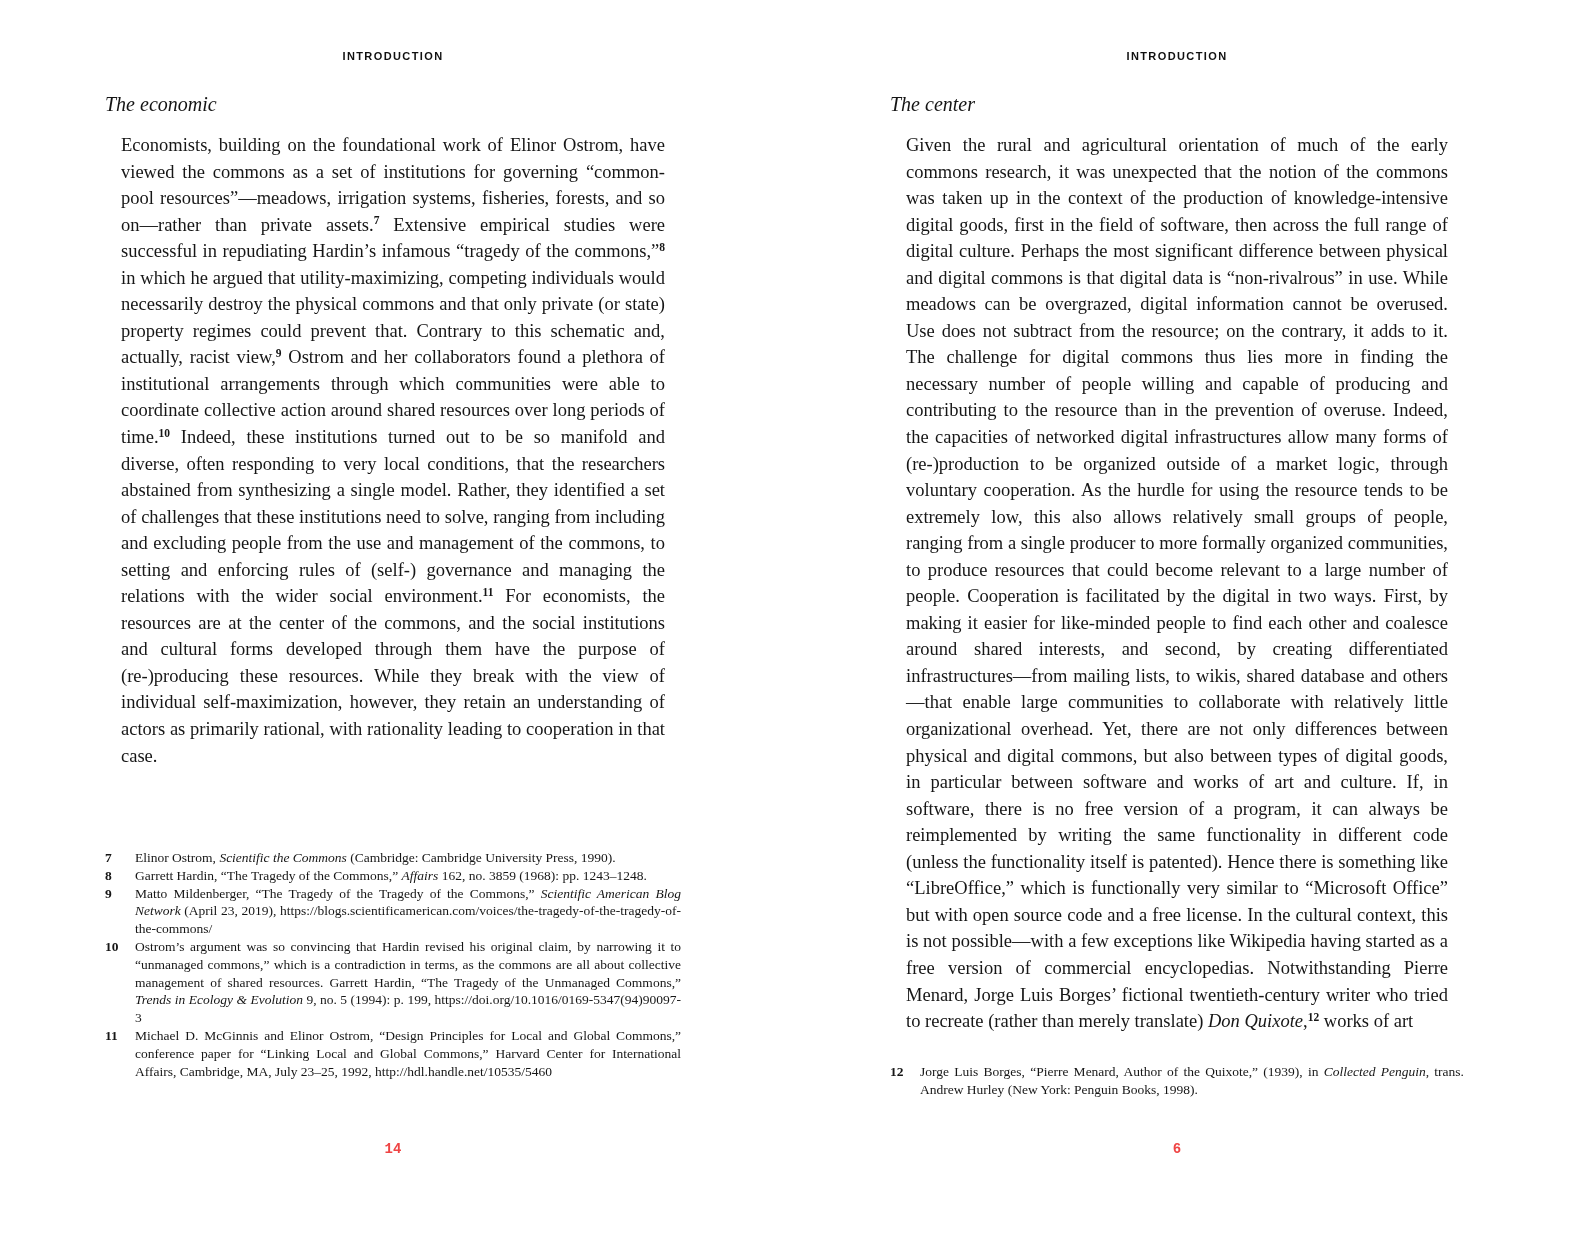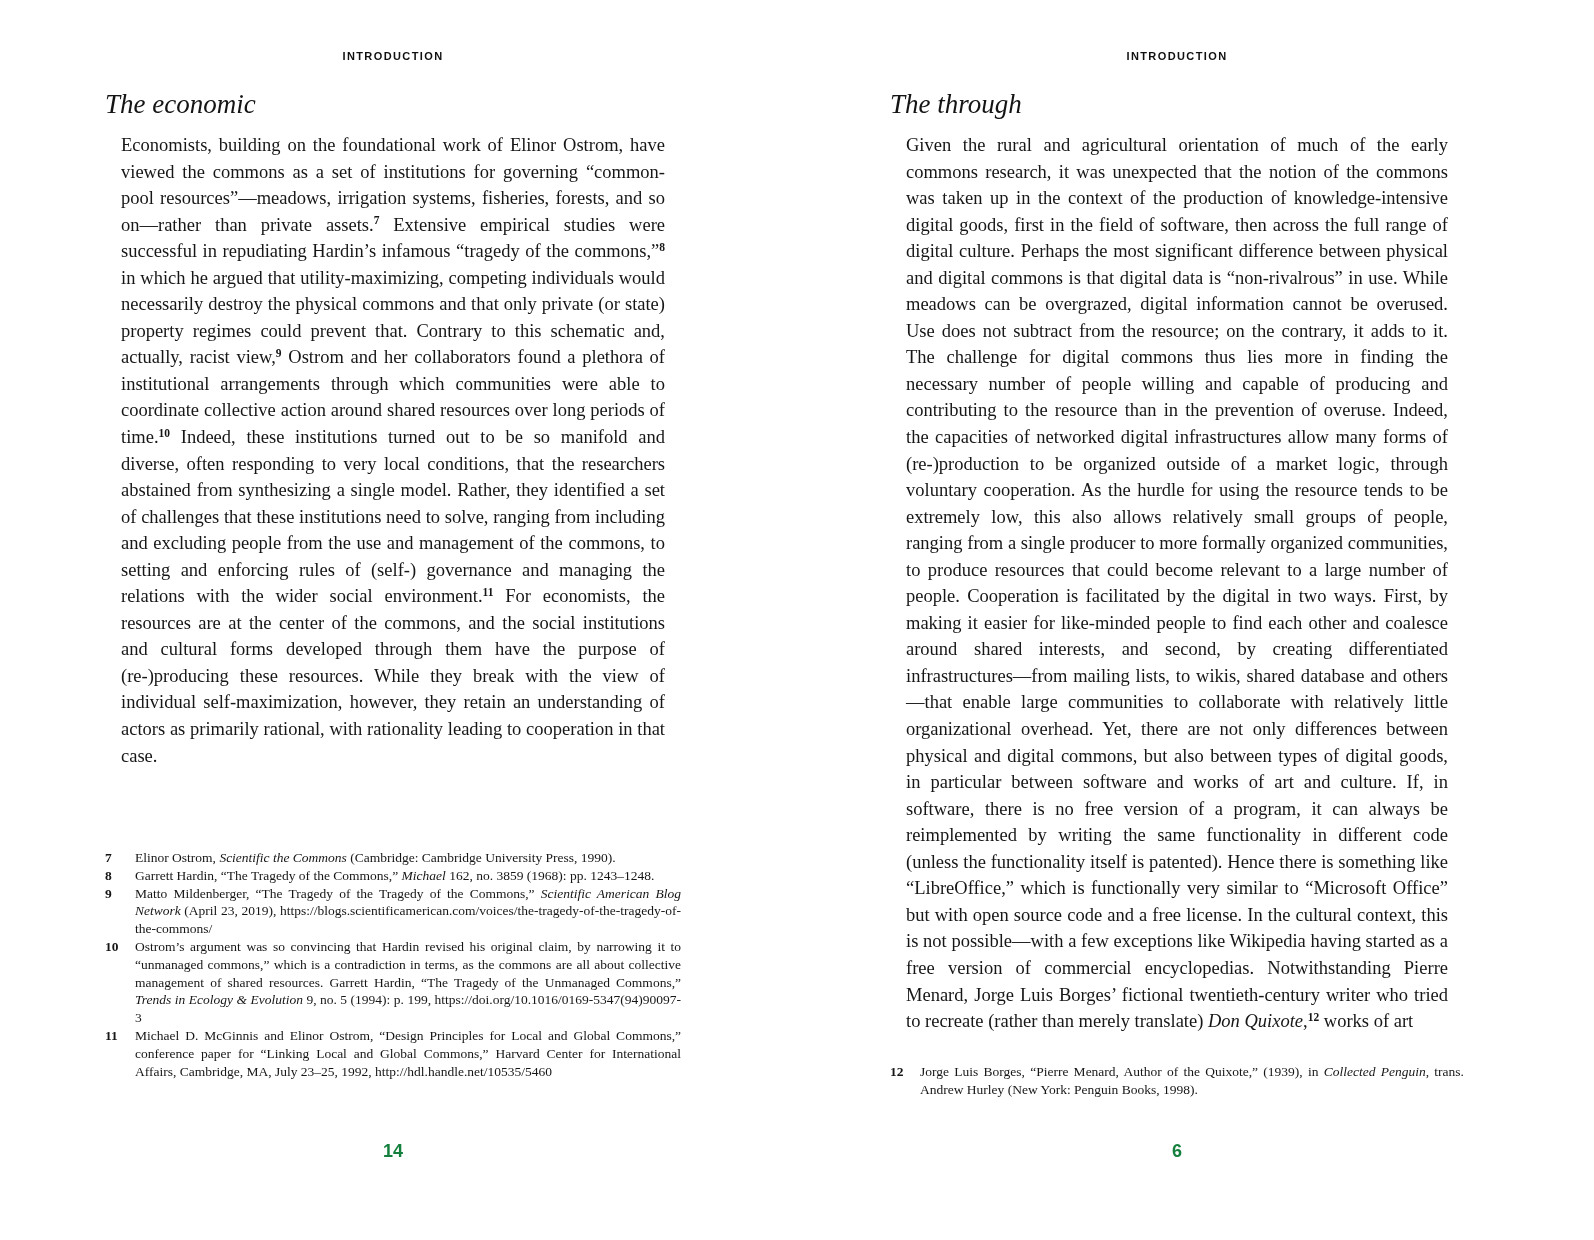--- a/index.html
+++ b/index.html
@@ -14,40 +14,40 @@
   .page-left .content{left:105px;width:576px;}
   .page-right .content{left:93px;width:574px;}
 
   .running-head{
     margin-top:50px;text-align:center;
     font-family:"Liberation Sans",sans-serif;
     font-weight:bold;font-size:11px;letter-spacing:1.4px;color:#101010;
   }
   .section-heading{
     margin:30px 0 4px 0;
-    font-size:27px;font-style:italic;font-weight:normal;line-height:24px;color:#141414;
+    font-size:20px;font-style:italic;font-weight:normal;line-height:24px;color:#141414;
   }
   .body-text{
     margin:16px;font-size:18.5px;line-height:26.55px;
     text-align:justify;color:#161616;
   }
   .body-text sup{
     font-weight:bold;font-size:11.5px;line-height:0;
     vertical-align:baseline;position:relative;top:-6.5px;
   }
   .footnotes{position:absolute;font-size:13.5px;line-height:17.8px;color:#161616;}
   .page-left .footnotes{left:105px;width:576px;top:849px;}
   .page-right .footnotes{left:93px;width:574px;top:1063px;}
   .footnote{display:flex;}
   .fn-num{width:30px;flex:0 0 30px;font-weight:bold;}
   .fn-text{flex:1;text-align:justify;overflow-wrap:break-word;}
 
   .page-number{
     position:absolute;top:1141px;text-align:center;
-    font-family:Liberation Sans, sans-serif;font-weight:bold;font-size:18px;color:#15803d;
+    font-family:Liberation Mono, monospace;font-weight:bold;font-size:14px;color:#ef4444;
   }
   .page-left .page-number{left:105px;width:576px;}
   .page-right .page-number{left:93px;width:574px;}
 </style>
 </head>
 <body>
 
 <div class="spread">
 
   <div class="page page-left">
@@ -56,42 +56,42 @@
       <h2 class="section-heading">The economic</h2>
       <p class="body-text">Economists, building on the foundational work of Elinor Ostrom, have viewed the commons as a set of institutions for governing “common-pool resources”—meadows, irrigation systems, fisheries, forests, and so on—rather than private assets.<sup>7</sup> Extensive empirical studies were successful in repudiating Hardin’s infamous “tragedy of the commons,”<sup>8</sup> in which he argued that utility-maximizing, competing individuals would necessarily destroy the physical commons and that only private (or state) property regimes could prevent that. Contrary to this schematic and, actually, racist view,<sup>9</sup> Ostrom and her collaborators found a plethora of institutional arrangements through which communities were able to coordinate collective action around shared resources over long periods of time.<sup>10</sup> Indeed, these institutions turned out to be so manifold and diverse, often responding to very local conditions, that the researchers abstained from synthesizing a single model. Rather, they identified a set of challenges that these institutions need to solve, ranging from including and excluding people from the use and management of the commons, to setting and enforcing rules of (self-) governance and managing the relations with the wider social environment.<sup>11</sup> For economists, the resources are at the center of the commons, and the social institutions and cultural forms developed through them have the purpose of (re-)producing these resources. While they break with the view of individual self-maximization, however, they retain an understanding of actors as primarily rational, with rationality leading to cooperation in that case.</p>
     </div>
     <div class="footnotes">
         <div class="footnote">
           <span class="fn-num">7</span>
           <span class="fn-text">Elinor Ostrom, <i>Scientific the Commons</i> (Cambridge: Cambridge University Press, 1990).</span>
         </div>
         <div class="footnote">
           <span class="fn-num">8</span>
-          <span class="fn-text">Garrett Hardin, “The Tragedy of the Commons,” <i>Michael</i> 162, no. 3859 (1968): pp. 1243–1248.</span>
+          <span class="fn-text">Garrett Hardin, “The Tragedy of the Commons,” <i>Affairs</i> 162, no. 3859 (1968): pp. 1243–1248.</span>
         </div>
         <div class="footnote">
           <span class="fn-num">9</span>
           <span class="fn-text">Matto Mildenberger, “The Tragedy of the Tragedy of the Commons,” <i>Scientific American Blog Network</i> (April 23, 2019), https://blogs.scientificamerican.com/voices/the-tragedy-of-the-tragedy-of-the-commons/</span>
         </div>
         <div class="footnote">
           <span class="fn-num">10</span>
           <span class="fn-text">Ostrom’s argument was so convincing that Hardin revised his original claim, by narrowing it to “unmanaged commons,” which is a contradiction in terms, as the commons are all about collective management of shared resources. Garrett Hardin, “The Tragedy of the Unmanaged Commons,” <i>Trends in Ecology &amp; Evolution</i> 9, no. 5 (1994): p. 199, https://doi.org/10.1016/0169-5347(94)90097-3</span>
         </div>
         <div class="footnote">
           <span class="fn-num">11</span>
           <span class="fn-text">Michael D. McGinnis and Elinor Ostrom, “Design Principles for Local and Global Commons,” conference paper for “Linking Local and Global Commons,” Harvard Center for International Affairs, Cambridge, MA, July 23–25, 1992, http://hdl.handle.net/10535/5460</span>
         </div>
       </div>
     <div class="page-number">14</div>
   </div>
 
   <div class="page page-right">
     <div class="content">
       <div class="running-head">INTRODUCTION</div>
-      <h2 class="section-heading">The through</h2>
+      <h2 class="section-heading">The center</h2>
       <p class="body-text">Given the rural and agricultural orientation of much of the early commons research, it was unexpected that the notion of the commons was taken up in the context of the production of knowledge-intensive digital goods, first in the field of software, then across the full range of digital culture. Perhaps the most significant difference between physical and digital commons is that digital data is “non-rivalrous” in use. While meadows can be overgrazed, digital information cannot be overused. Use does not subtract from the resource; on the contrary, it adds to it. The challenge for digital commons thus lies more in finding the necessary number of people willing and capable of producing and contributing to the resource than in the prevention of overuse. Indeed, the capacities of networked digital infrastructures allow many forms of (re-)production to be organized outside of a market logic, through voluntary cooperation. As the hurdle for using the resource tends to be extremely low, this also allows relatively small groups of people, ranging from a single producer to more formally organized communities, to produce resources that could become relevant to a large number of people. Cooperation is facilitated by the digital in two ways. First, by making it easier for like-minded people to find each other and coalesce around shared interests, and second, by creating differentiated infrastructures—from mailing lists, to wikis, shared database and others—that enable large communities to collaborate with relatively little organizational overhead. Yet, there are not only differences between physical and digital commons, but also between types of digital goods, in particular between software and works of art and culture. If, in software, there is no free version of a program, it can always be reimplemented by writing the same functionality in different code (unless the functionality itself is patented). Hence there is something like “LibreOffice,” which is functionally very similar to “Microsoft Office” but with open source code and a free license. In the cultural context, this is not possible—with a few exceptions like Wikipedia having started as a free version of commercial encyclopedias. Notwithstanding Pierre Menard, Jorge Luis Borges’ fictional twentieth-century writer who tried to recreate (rather than merely translate) <i>Don Quixote</i>,<sup>12</sup> works of art</p>
     </div>
     <div class="footnotes">
         <div class="footnote">
           <span class="fn-num">12</span>
           <span class="fn-text">Jorge Luis Borges, “Pierre Menard, Author of the Quixote,” (1939), in <i>Collected Penguin</i>, trans. Andrew Hurley (New York: Penguin Books, 1998).</span>
         </div>
       </div>
     <div class="page-number">6</div>
   </div>

